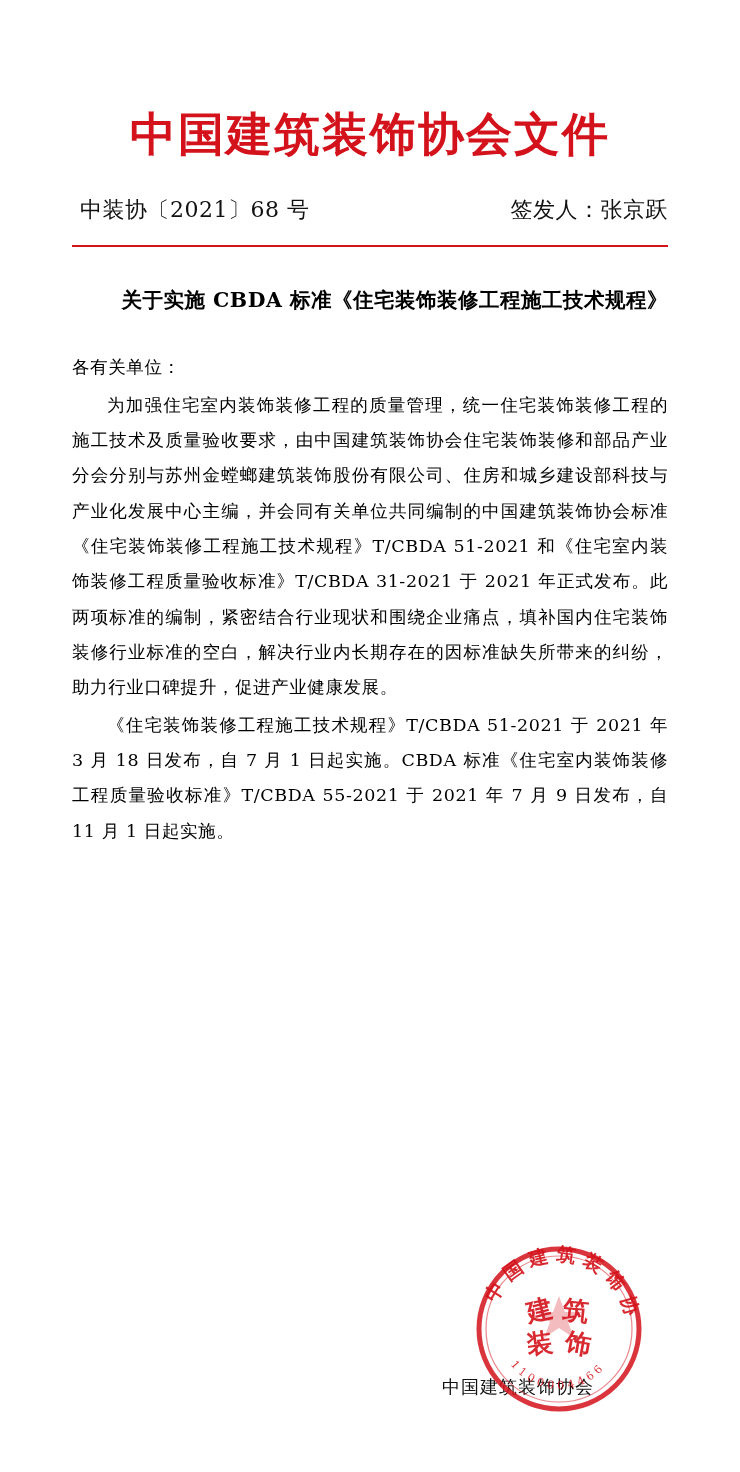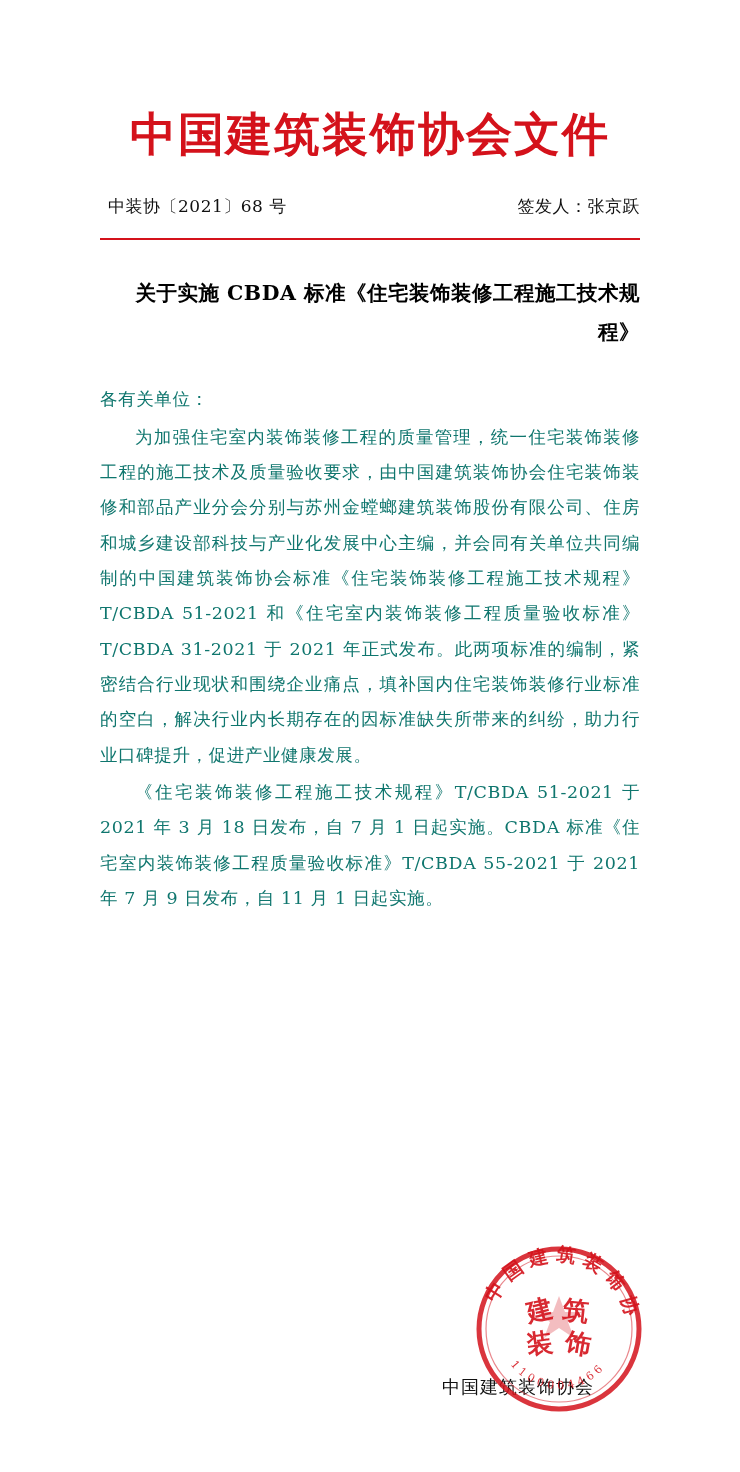--- a/index.html
+++ b/index.html
@@ -11,21 +11,21 @@
     width: 740px;
     height: 1472px;
     position: relative;
     font-family: "DejaVu Serif", "Liberation Serif", serif;
     color: #1a1a1a;
     overflow: hidden;
   }
   .page {
     position: absolute;
     inset: 0;
-    padding: 0 100px;
+    padding: 0 72px;
     box-sizing: border-box;
   }
 
   
   .masthead {
     text-align: center;
     padding-top: 108px;
   }
   .masthead-title {
     color: #d4121b;
@@ -35,21 +35,21 @@
     letter-spacing: 2px;
     line-height: 1.15;
     white-space: nowrap;
   }
 
   
   .docnum-row {
     display: flex;
     align-items: baseline;
     margin-top: 34px;
-    font-size: 17px;
+    font-size: 22px;
     letter-spacing: 0.5px;
     color: #111;
   }
   .docnum {
     margin-left: 8px;
   }
   .issuer {
     margin-left: auto;
     white-space: nowrap;
   }
@@ -76,21 +76,21 @@
     display: block;
   }
 
   
   .body-text {
     margin-top: 30px;
     font-size: 17.5px;
     line-height: 2.02;
     letter-spacing: 0.6px;
     text-align: justify;
-    color: #0f766e;
+    color: #000000;
   }
   .body-text p {
     margin: 0 0 2px 0;
   }
   .indent {
     text-indent: 2em;
   }
   .noindent {
     text-indent: 0;
   }

